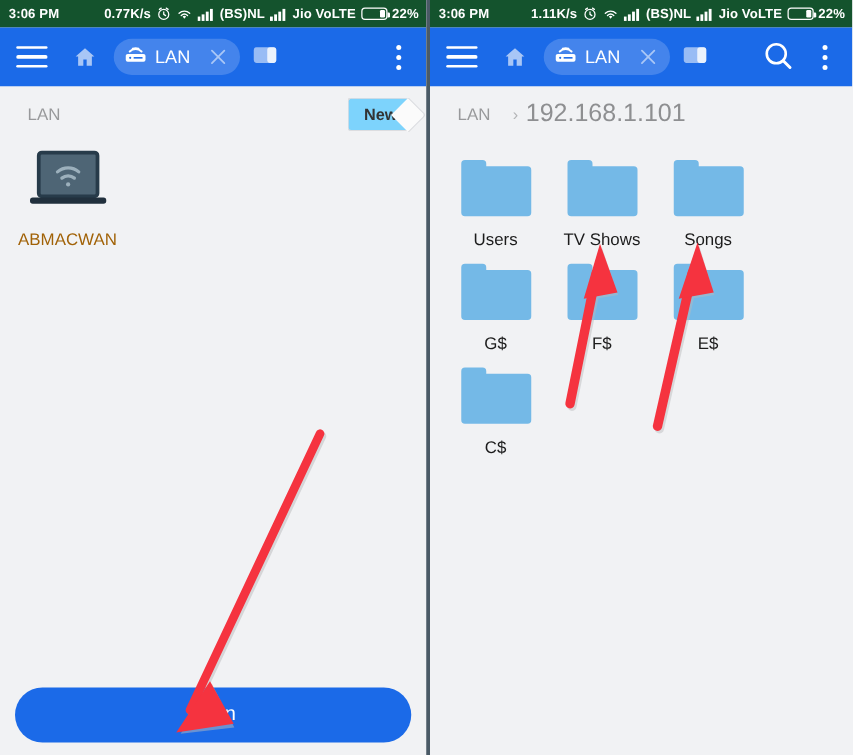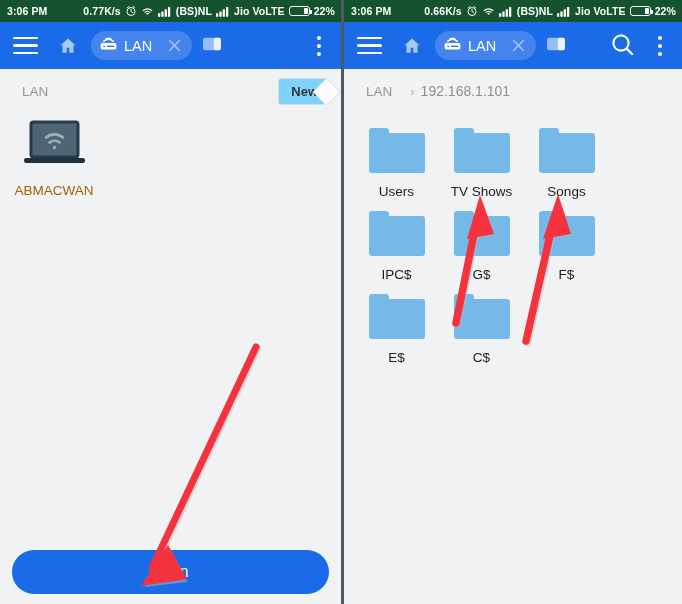--- a/index.html
+++ b/index.html
@@ -52,21 +52,21 @@
   .win-icon { width: 22px; height: 22px; margin-left: 10px; }
   .tb-spacer { flex: 1; }
   .search-icon { width: 28px; height: 28px; margin-right: 12px; }
   .kebab { width: 20px; height: 26px; display: flex; flex-direction: column; align-items: center; justify-content: center; gap: 4px; }
   .kebab i { width: 4px; height: 4px; background: #fff; border-radius: 50%; display: block; }
 
   
   .crumbbar { height: 44px; display: flex; align-items: center; padding: 0 14px 0 22px; }
   .crumb { color: #98999b; font-size: 13.5px; }
   .crumb.sep { margin: 0 6px 0 18px; color: #b4b5b7; font-size: 13px; }
-  .crumb.path { color: #8e8f91; font-size: 14px; }
+  .crumb.path { color: #8e8f91; font-size: 20px; }
   .newbtn {
     margin-left: auto; position: relative; height: 27px; background: #7dd3fc;
     border: 1px solid #dcdde0; border-right: none; border-radius: 3px 0 0 3px;
     display: flex; align-items: center; padding: 0 9px 0 12px;
     font-size: 13px; font-weight: bold; color: #333; cursor: pointer;
   }
   .newbtn::after {
     content: ""; position: absolute; right: -10px; top: 3px;
     width: 19px; height: 19px; background: #fbfbfb;
     border-top: 1px solid #dcdde0; border-right: 1px solid #dcdde0;
@@ -224,21 +224,21 @@
       <path d="M256 347 L152 568" stroke="#f5333f" stroke-width="7" fill="none" stroke-linecap="round"></path>
       <path d="M168 545 L141 586 L187 579 Z" fill="#f5333f"></path>
     </svg>
   </div>
 
   <div class="panel right">
 
     <div class="statusbar">
       <span class="sb-time">3:06 PM</span>
       <div class="sb-right">
-        <span class="sb-text">0.66K/s</span>
+        <span class="sb-text">1.11K/s</span>
         <span class="sb-item">
           <svg class="ic" width="12" height="12" viewBox="0 0 24 24">
               <circle cx="12" cy="13" r="8" fill="none" stroke="#fff" stroke-width="2"></circle>
               <path d="M12 9v4l3 2" stroke="#fff" stroke-width="2" fill="none" stroke-linecap="round"></path>
               <path d="M5 5l3-2M19 5l-3-2" stroke="#fff" stroke-width="2" stroke-linecap="round"></path>
             </svg>
         </span>
         <span class="sb-item">
           <svg class="ic" width="13" height="11" viewBox="0 0 24 18">
               <path d="M12 15.5l2.6-3.2a4 4 0 00-5.2 0z" fill="#fff"></path>
@@ -336,26 +336,20 @@
         <span class="folder"><svg width="62" height="51" viewBox="0 0 62 51">
               <path d="M3 6a3 3 0 013-3h14a3 3 0 013 3v2h33a3 3 0 013 3v34a3 3 0 01-3 3H6a3 3 0 01-3-3z" fill="#74b9e7"></path>
             </svg></span>
         <span class="cap">TV Shows</span>
       </div>
       <div class="cell">
         <span class="folder"><svg width="62" height="51" viewBox="0 0 62 51">
               <path d="M3 6a3 3 0 013-3h14a3 3 0 013 3v2h33a3 3 0 013 3v34a3 3 0 01-3 3H6a3 3 0 01-3-3z" fill="#74b9e7"></path>
             </svg></span>
         <span class="cap">Songs</span>
-      </div>
-      <div class="cell">
-        <span class="folder"><svg width="62" height="51" viewBox="0 0 62 51">
-              <path d="M3 6a3 3 0 013-3h14a3 3 0 013 3v2h33a3 3 0 013 3v34a3 3 0 01-3 3H6a3 3 0 01-3-3z" fill="#74b9e7"></path>
-            </svg></span>
-        <span class="cap">IPC$</span>
       </div>
       <div class="cell">
         <span class="folder"><svg width="62" height="51" viewBox="0 0 62 51">
               <path d="M3 6a3 3 0 013-3h14a3 3 0 013 3v2h33a3 3 0 013 3v34a3 3 0 01-3 3H6a3 3 0 01-3-3z" fill="#74b9e7"></path>
             </svg></span>
         <span class="cap">G$</span>
       </div>
       <div class="cell">
         <span class="folder"><svg width="62" height="51" viewBox="0 0 62 51">
               <path d="M3 6a3 3 0 013-3h14a3 3 0 013 3v2h33a3 3 0 013 3v34a3 3 0 01-3 3H6a3 3 0 01-3-3z" fill="#74b9e7"></path>

